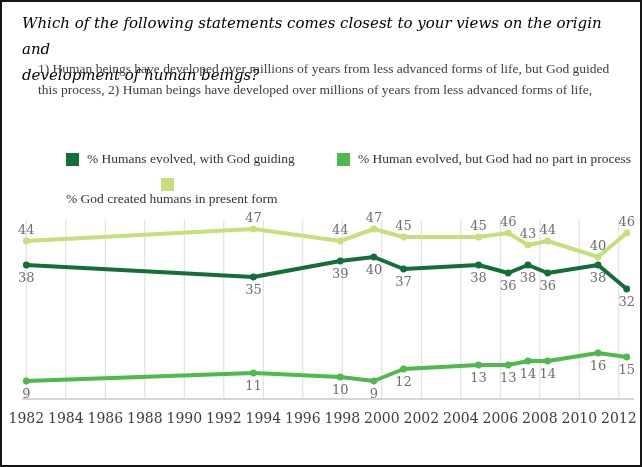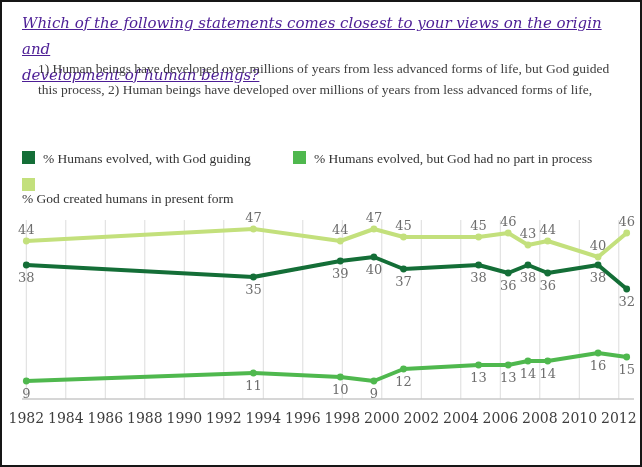--- a/index.html
+++ b/index.html
@@ -10,35 +10,35 @@
     border:2px solid #161616;
     background:#ffffff;
     font-family:"Liberation Serif", serif;
     overflow:hidden;
   }
   .title{
     position:absolute;left:20px;top:8px;width:612px;
     font-family:"DejaVu Serif", serif;
     font-style:italic;
     font-size:15px;line-height:26px;
-    color:#4c1d95;
-    text-decoration:underline;
+    color:#000000;
   }
   .description{
     position:absolute;left:36px;top:57px;width:616px;
     font-family:"Liberation Serif", serif;
     font-size:13.5px;line-height:20.5px;
     color:#3d3d3d;
     white-space:nowrap;
   }
   .legend-item{
     position:absolute;
-    display:flex;align-items:flex-start;
+    display:flex;align-items:center;
     font-size:13.5px;color:#333;
     white-space:nowrap;
+    margin-left:44px;
   }
   .legend-swatch{
     display:inline-block;width:13px;height:13px;
     margin-right:8px;flex:0 0 auto;
   }
   #chart-svg{position:absolute;left:0;top:205px;overflow:visible;}
   .tick-label{
     font-family:"DejaVu Serif", serif;
     font-size:14px;fill:#3d3d3d;
   }
@@ -68,21 +68,21 @@
     <div>this process, 2) Human beings have developed over millions of years from less advanced forms of life,</div>
   </div>
 
   <div>
     <div class="legend-item" style="left:20px;top:149px;">
       <span class="legend-swatch" style="background: rgb(20, 110, 55);"></span>
       <span>% Humans evolved, with God guiding</span>
     </div>
     <div class="legend-item" style="left:291px;top:149px;">
       <span class="legend-swatch" style="background: rgb(79, 184, 78);"></span>
-      <span>% Humans evolved, but God had no part in process</span>
+      <span>% Human evolved, but God had no part in process</span>
     </div>
     <div class="legend-item" style="left:20px;top:176px;flex-direction:column;">
       <span class="legend-swatch" style="background: rgb(195, 224, 124);"></span>
       <span>% God created humans in present form</span>
     </div>
   </div>
 
   <svg id="chart-svg" width="642" height="235">
       <line x1="24.3" x2="24.3" y1="13" y2="192" stroke="#dcdcdc" stroke-width="1"></line>
       <text x="24.3" y="216" text-anchor="middle" class="tick-label">1982</text>

